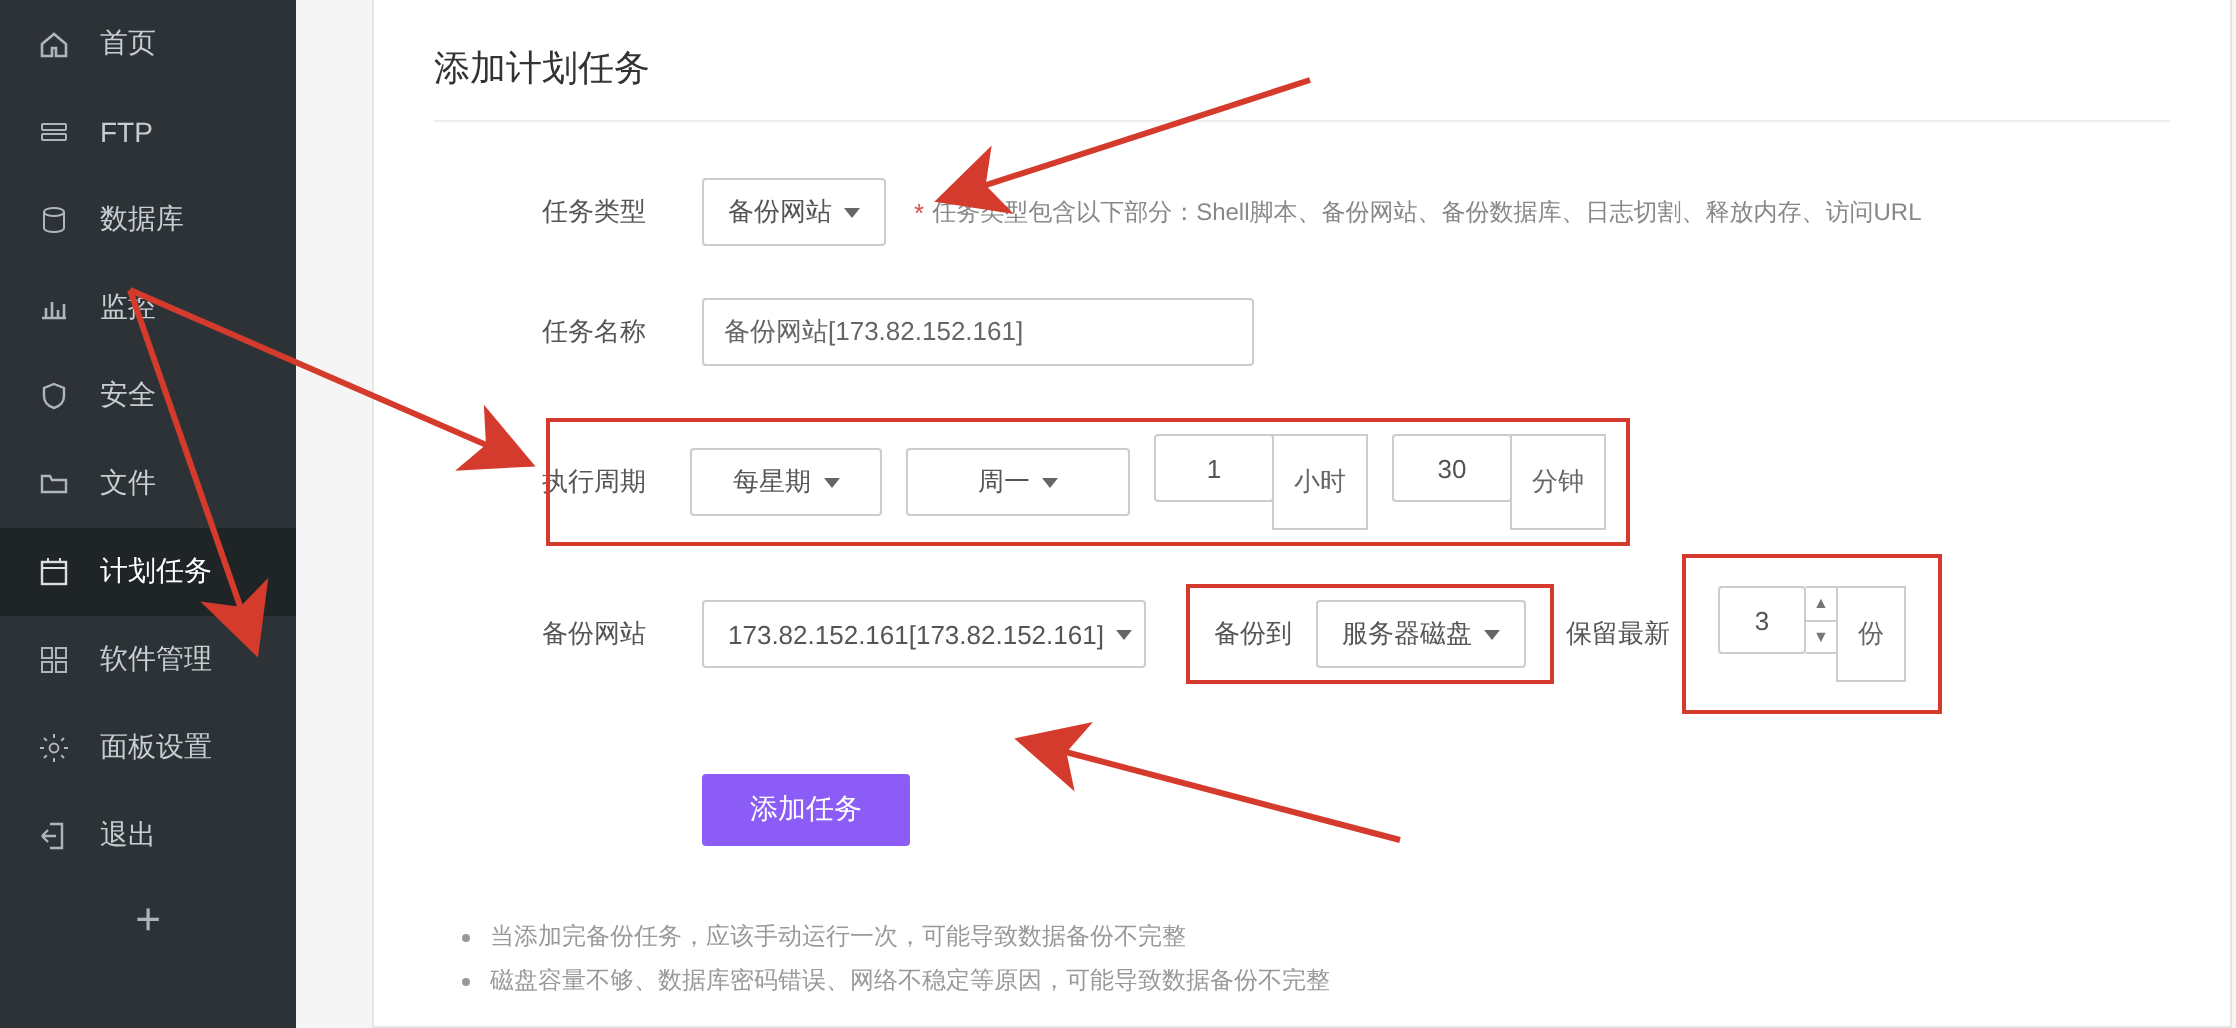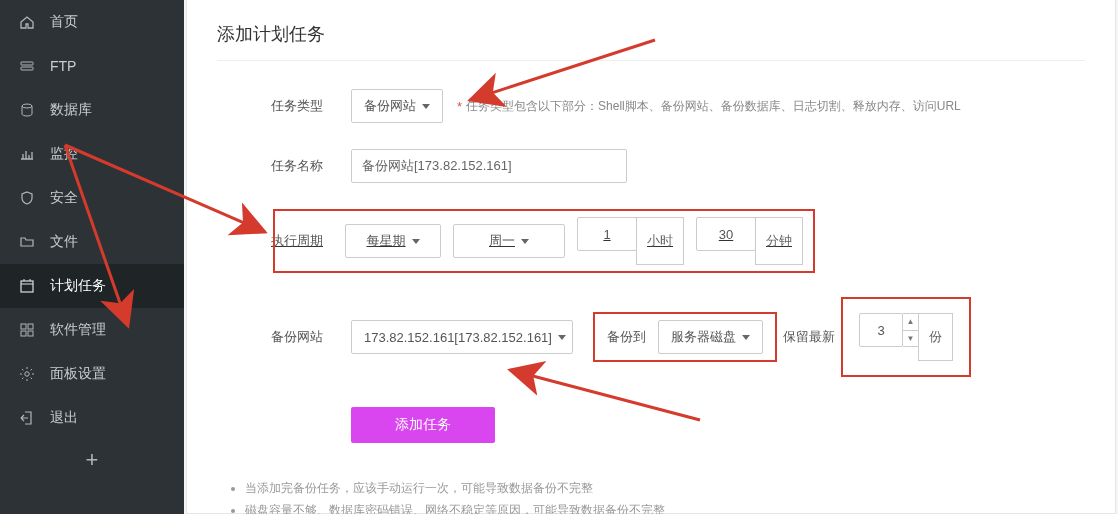--- a/index.html
+++ b/index.html
@@ -9,21 +9,21 @@
     color: #333;
     width: 1118px;
     height: 514px;
     overflow: hidden;
     background: #f5f5f5;
     position: relative;
   }
   .sidebar {
     position: absolute;
     left: 0; top: 0;
-    width: 184px;
+    width: 148px;
     height: 514px;
     background: #2d3236;
     color: #bfc5c9;
   }
   .side-item {
     display: flex;
     align-items: center;
     height: 44px;
     padding-left: 18px;
     font-size: 14px;
@@ -129,25 +129,25 @@
     display: flex; flex-direction: column;
     border: 1px solid #ccc; border-left: none;
     height: 34px; width: 16px;
   }
   .spinner-box .sp {
     flex: 1; display: flex; align-items: center; justify-content: center;
     font-size: 8px; color: #777; cursor: pointer;
   }
   .spinner-box .sp:first-child { border-bottom: 1px solid #ccc; }
   .btn-primary {
-    background: #d946ef;
+    background: #8b5cf6;
     color: #fff;
     border: none;
     height: 36px;
-    padding: 0 44px;
+    padding: 0 24px;
     font-size: 14px;
     border-radius: 2px;
     cursor: pointer;
   }
   .notes { padding-left: 14px; color: #999; font-size: 12px; margin-top: 34px; }
   .notes li { list-style: disc; margin-left: 14px; line-height: 22px; }
 
   
   .arrow {
     position: absolute;
@@ -263,21 +263,21 @@
     <span class="hint-text">任务类型包含以下部分：Shell脚本、备份网站、备份数据库、日志切割、释放内存、访问URL</span>
   </div>
 
   <div class="form-row">
     <span class="form-label">任务名称</span>
     <span class="txt-input">
       <span>备份网站[173.82.152.161]</span>
     </span>
   </div>
 
-  <div class="form-row" style="margin-bottom:24px;text-decoration:underline;">
+  <div class="form-row" style="margin-bottom:4px;">
     <span class="form-label" style="margin-right:0;width:66px">执行周期</span>
     <span class="group-box" style="margin-left:-64px;padding-left:70px">
       <span class="btn-drop" style="width:96px">
         <span>每星期</span>
         <span class="caret"></span>
       </span>
       <span class="btn-drop" style="width:112px">
         <span>周一</span>
         <span class="caret"></span>
       </span>

